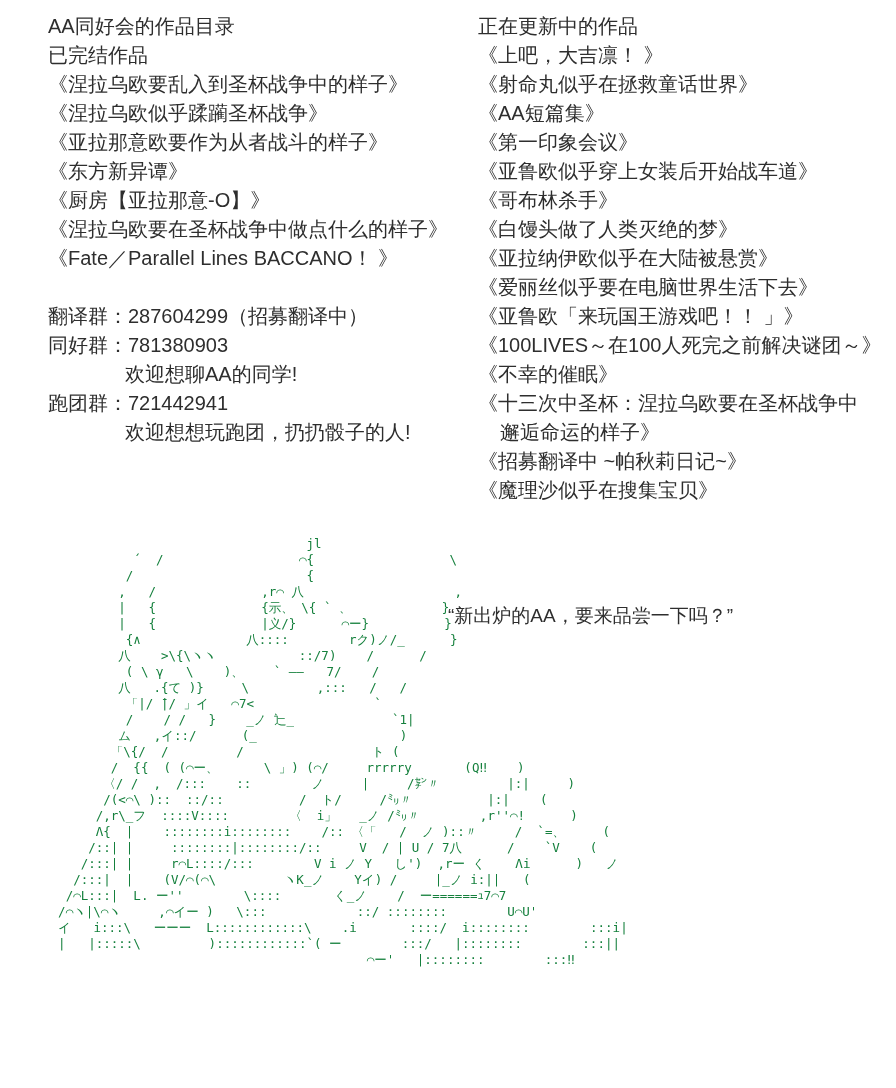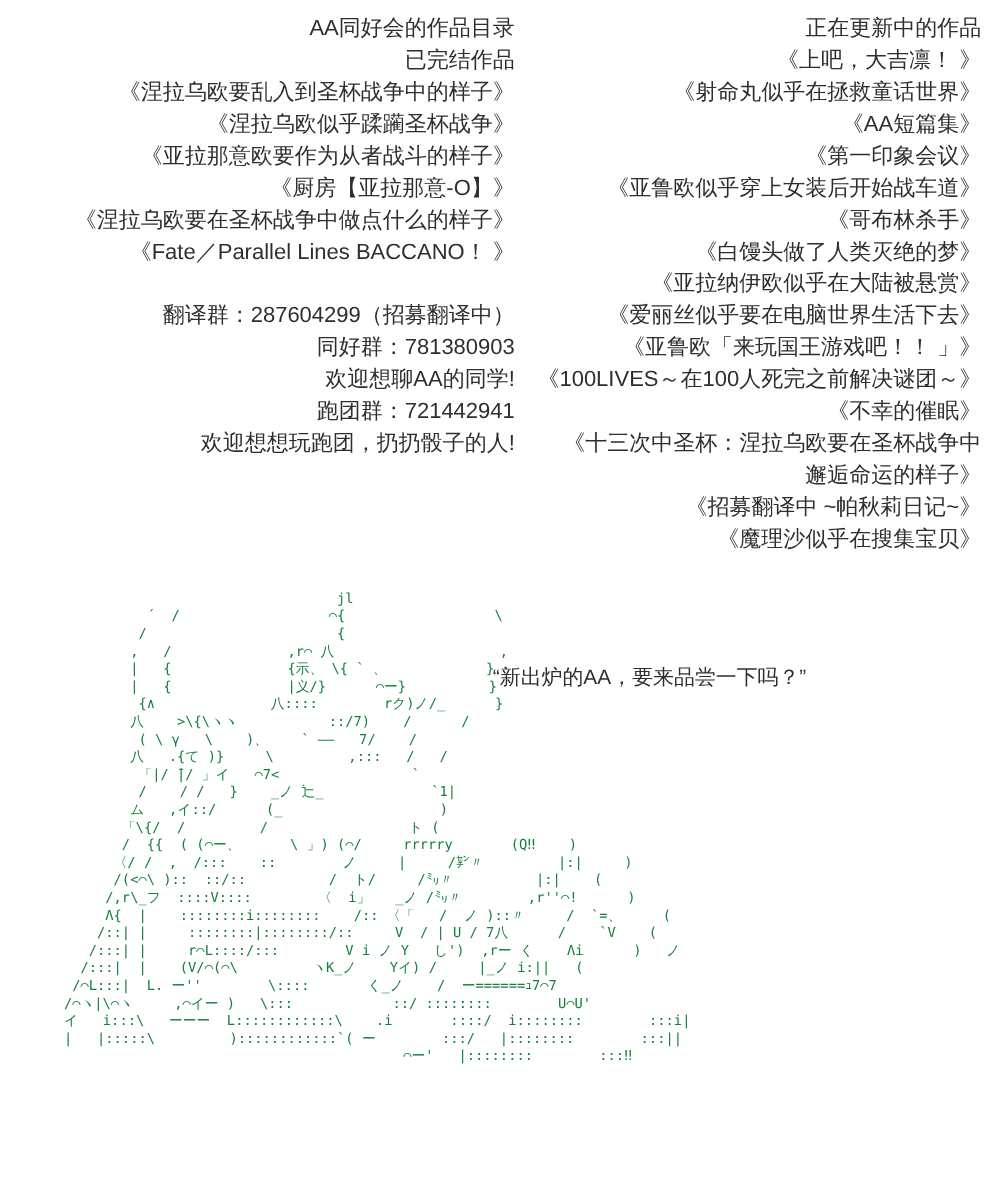--- a/index.html
+++ b/index.html
@@ -13,21 +13,21 @@
   }
   .col {
     position: absolute;
     top: 12px;
     font-size: 20px;
     line-height: 29px;
     white-space: nowrap;
   }
   .col-left  { left: 48px;  width: 420px; }
   .col-right { left: 478px; width: 414px; }
-  .line { height: 29px; text-align: right; }
+  .line { height: 29px; }
   .line.blank { height: 29px; }
   .indent2 { padding-left: 22px; font-family: Liberation Serif, serif; }
   .group-note { padding-left: 77px; }
   .quote {
     position: absolute;
     left: 448px; top: 603px;
     font-size: 19px;
     white-space: nowrap;
   }
   .ascii-art {
@@ -43,20 +43,21 @@
 </style>
 </head>
 <body>
 
 <div class="col col-left">
   <div class="line">AA同好会的作品目录</div>
   <div class="line">已完结作品</div>
   <div class="line">《涅拉乌欧要乱入到圣杯战争中的样子》</div>
   <div class="line">《涅拉乌欧似乎蹂躏圣杯战争》</div>
   <div class="line">《亚拉那意欧要作为从者战斗的样子》</div>
+  <div class="line">《东方新异谭》</div>
   <div class="line">《厨房【亚拉那意-O】》</div>
   <div class="line">《涅拉乌欧要在圣杯战争中做点什么的样子》</div>
   <div class="line">《Fate／Parallel Lines BACCANO！ 》</div>
   <div class="line blank"></div>
   <div class="line">
     <span>翻译群：</span><span>287604299（招募翻译中）</span>
   </div>
   <div class="line">
     <span>同好群：</span><span>781380903</span>
   </div>

